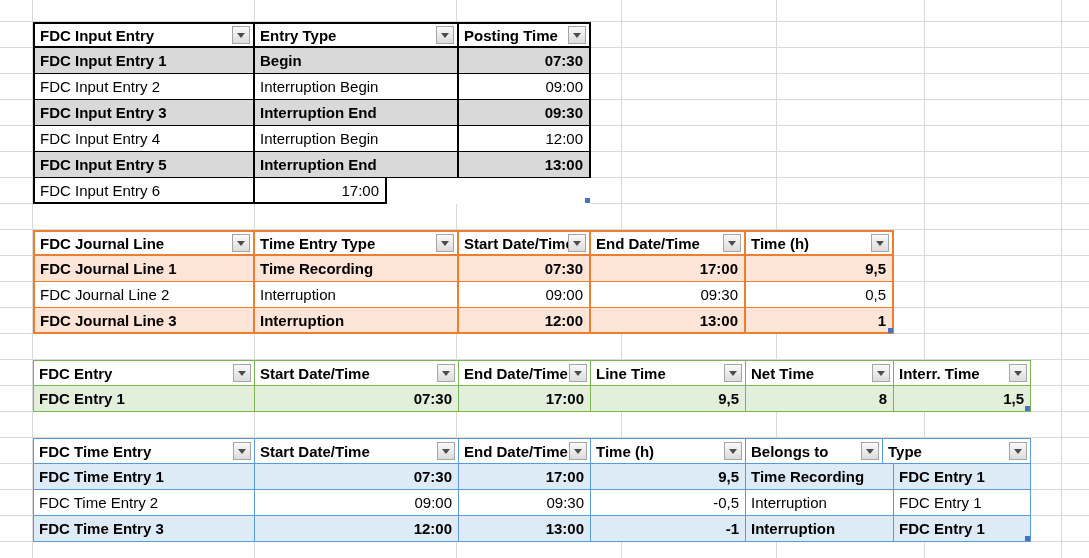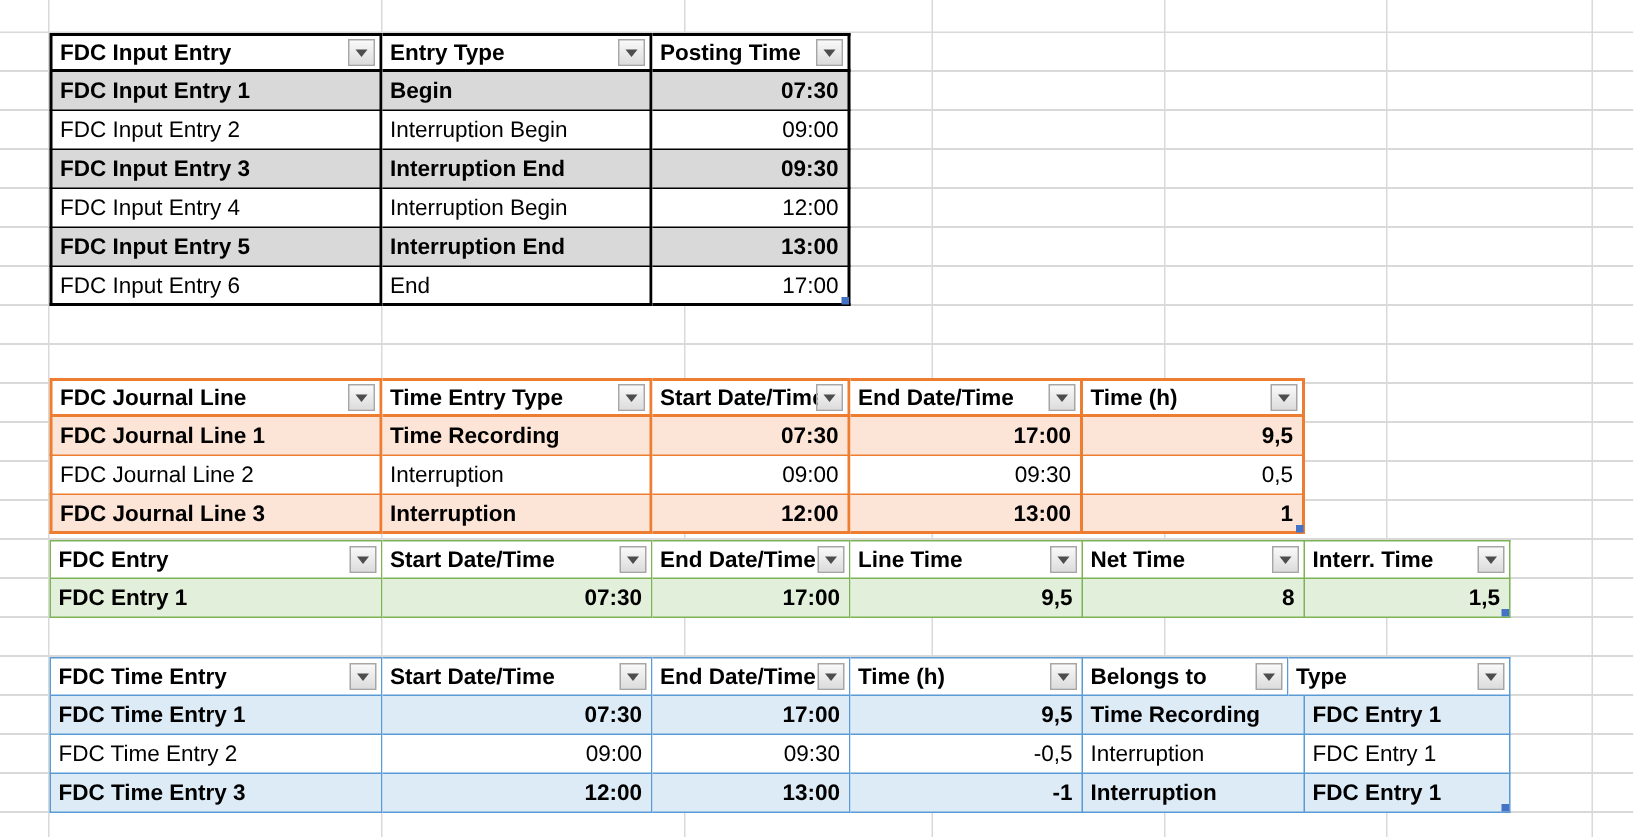--- a/index.html
+++ b/index.html
@@ -23,21 +23,21 @@
   }
   .cell:first-child{border-left:var(--bw) solid var(--bc);}
   .hrow .cell{
     border-top:var(--bw) solid var(--bc);
     border-bottom:var(--bw) solid var(--bc);
     font-weight:bold;position:relative;padding-right:25px;
   }
   .lastrow .cell{border-bottom:var(--bw) solid var(--bc);}
   .band .cell{background:var(--band);font-weight:bold;}
   .n{justify-content:flex-end;}
-  .w0{width:222px}.w1{width:180px}.w2{width:132px}.w3{width:155px}.w4{width:148px}.w5{width:137px}
+  .w0{width:222px}.w1{width:204px}.w2{width:132px}.w3{width:155px}.w4{width:148px}.w5{width:137px}
   
   .fb{
     position:absolute;right:3px;top:50%;transform:translateY(-50%);
     width:18px;height:18px;box-sizing:border-box;
     background:linear-gradient(#f9f9f9,#dcdcdc);
     border:1px solid #a6a6a6;
     display:flex;align-items:center;justify-content:center;
   }
   .fa{width:0;height:0;border-left:4px solid transparent;border-right:4px solid transparent;border-top:5px solid #4d4d4d;}
   
@@ -98,27 +98,26 @@
       <div class="cell w1">Interruption Begin</div>
       <div class="cell w2 n">12:00</div>
     </div>
     <div class="row band">
       <div class="cell w0">FDC Input Entry 5</div>
       <div class="cell w1">Interruption End</div>
       <div class="cell w2 n">13:00</div>
     </div>
     <div class="row lastrow">
       <div class="cell w0">FDC Input Entry 6</div>
-      <div class="cell w1">End</div>
       <div class="cell w2 n">17:00</div>
     </div>
     <div class="handle"></div>
   </div>
 
-  <div class="tbl" style="left: 33px; top: 230px; margin-top: 22px; --bw: 2px; --bc: #ED7D31; --band: #FCE4D6;">
+  <div class="tbl" style="left: 33px; top: 230px; --bw: 2px; --bc: #ED7D31; --band: #FCE4D6;">
     <div class="row hrow">
       <div class="cell w0">
           <span>FDC Journal Line</span>
           <span class="fb">
             <span class="fa"></span>
           </span>
         </div>
       <div class="cell w1">
           <span>Time Entry Type</span>
           <span class="fb">

